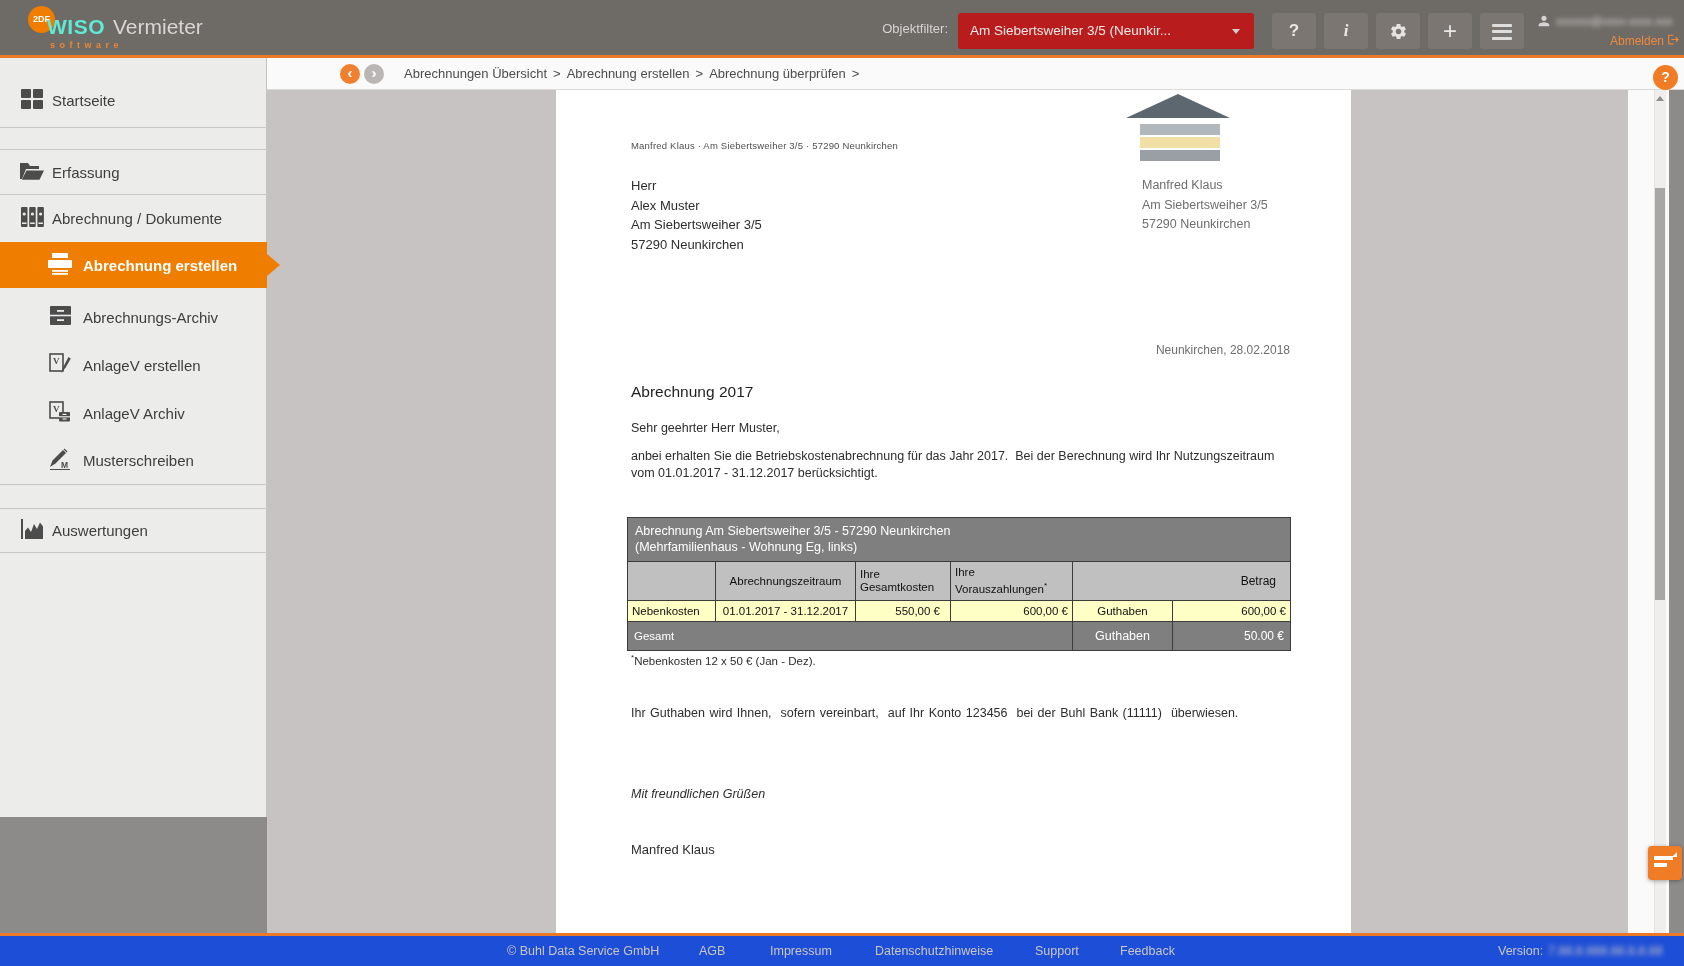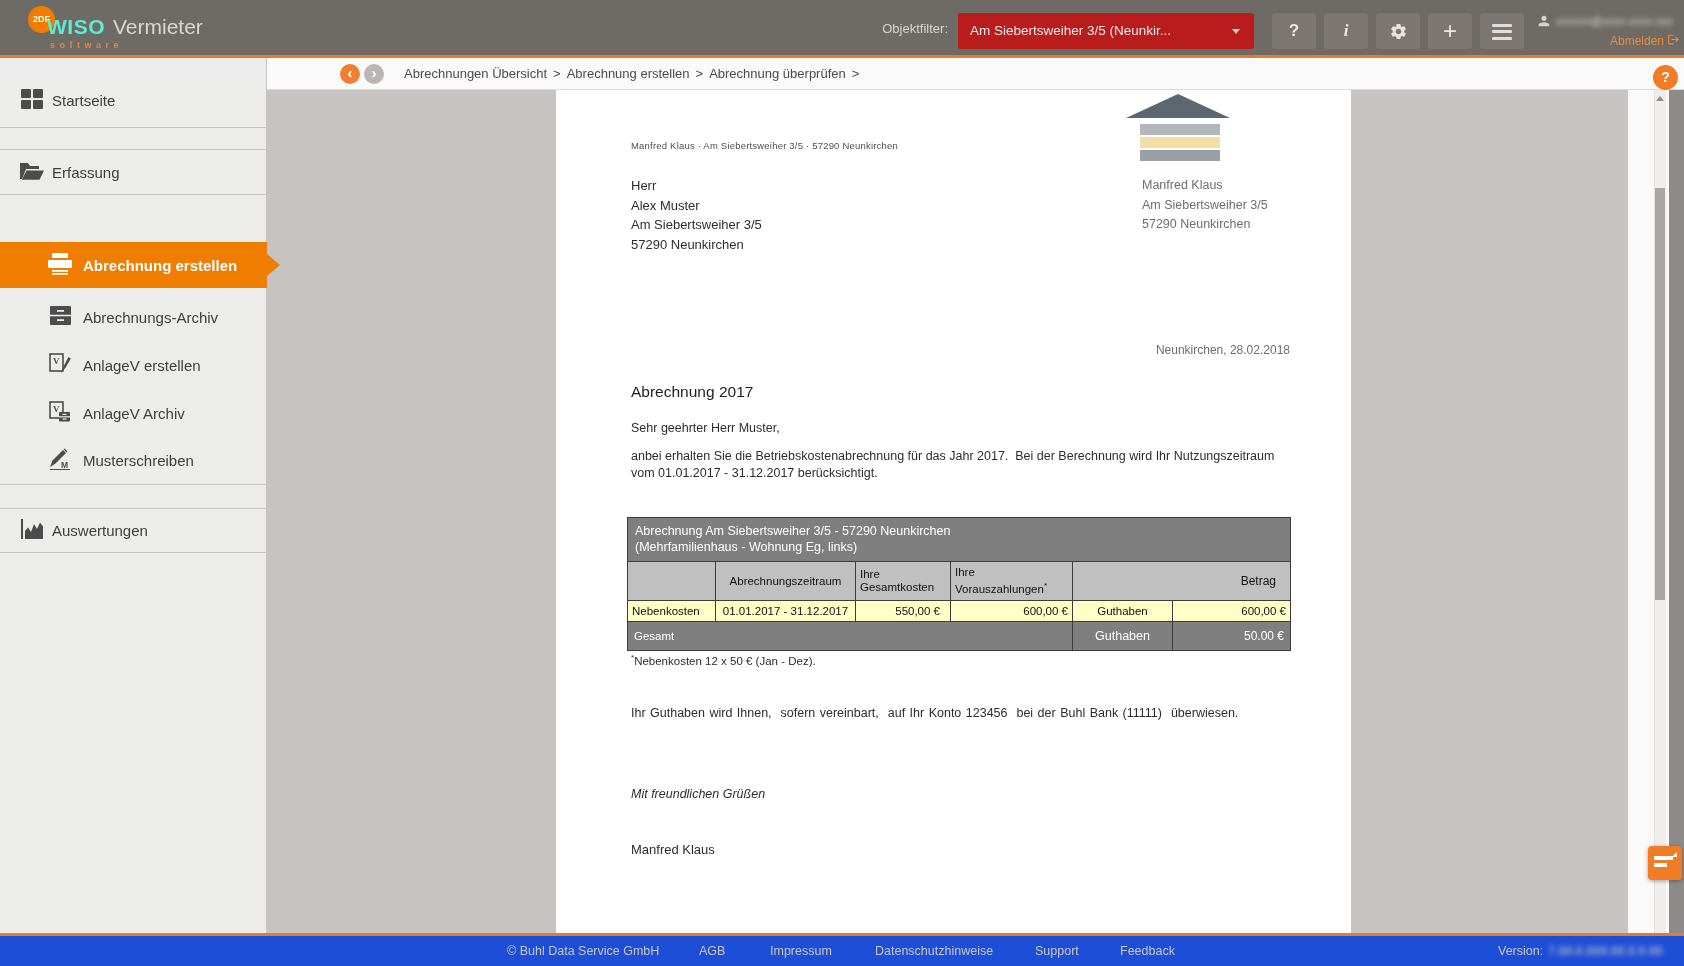--- a/index.html
+++ b/index.html
@@ -47,21 +47,21 @@
   .back { left:73px; background:#ef8030; }
   .fwd  { left:97px; background:#b9b6b4; }
   .crumbs { position:absolute; left:137px; top:8px; font-size:13px; color:#4c4c4c; }
   .crumbs span { cursor:pointer; }
   .crumbs .sep { margin:0 6px; cursor:default; }
   .crumb-help { position:absolute; left:1653px; top:65px; width:25px; height:25px;
                 border-radius:50%; background:#f07d26; color:#fff; text-align:center;
                 line-height:25px; font-size:14px; font-weight:bold; z-index:40; cursor:pointer; }
 
   
-  .sidebar { position:absolute; left:0; top:58px; width:267px; height:875px;
+  .sidebar { position:absolute; left:0; top:58px; width:267px; height:759px;
              background:#ececeb; border-right:1px solid #c5c3c1; z-index:20; }
   .side-item { position:absolute; left:0; width:267px; display:flex; align-items:center;
                cursor:pointer; color:#3e3e3e; font-size:15px; }
   .side-item .ic { position:absolute; left:18px; width:28px; text-align:center; }
   .side-item .lbl { position:absolute; left:52px; }
   .side-item.sub .ic { left:46px; }
   .side-item.sub .lbl { left:83px; }
   .bb { border-bottom:1px solid #c9c7c5; }
   .bt { border-top:1px solid #c9c7c5; }
   .side-item.active { background:#ef7d00; color:#ffffff; font-weight:bold; }
@@ -219,20 +219,34 @@
   </div>
 
   <div class="side-item bt bb" style="top:91px; height:46px;">
     <span class="ic"><svg width="24" height="19" viewBox="0 0 24 19">
           <path d="M0 18 V2 h8 l2 3 h9 v3 H6 L2 18 Z"></path>
           <path d="M6.5 9.5 H24 L19.5 18.8 H1.8 Z"></path>
         </svg></span>
     <span class="lbl">Erfassung</span>
   </div>
 
+  <div class="side-item" style="top:137px; height:47px;">
+    <span class="ic"><svg width="23" height="20" viewBox="0 0 23 20">
+          <rect x="0" y="0" width="6.5" height="20" rx="1"></rect>
+          <rect x="8.2" y="0" width="6.5" height="20" rx="1"></rect>
+          <rect x="16.4" y="0" width="6.5" height="20" rx="1"></rect>
+          <circle cx="3.2" cy="7" r="1.6" fill="#ececeb"></circle>
+          <circle cx="11.4" cy="7" r="1.6" fill="#ececeb"></circle>
+          <circle cx="19.6" cy="7" r="1.6" fill="#ececeb"></circle>
+          <rect x="1" y="15.5" width="4.5" height="1.5" fill="#ececeb"></rect>
+          <rect x="9.2" y="15.5" width="4.5" height="1.5" fill="#ececeb"></rect>
+          <rect x="17.4" y="15.5" width="4.5" height="1.5" fill="#ececeb"></rect>
+        </svg></span>
+    <span class="lbl">Abrechnung / Dokumente</span>
+  </div>
 
   <div class="side-item sub active" style="top:184px; height:46px;">
     <span class="ic"><svg width="26" height="22" viewBox="0 0 26 22" fill="#fff">
           <rect x="5" y="0" width="16" height="5"></rect>
           <rect x="1" y="7" width="24" height="8" rx="1"></rect>
           <rect x="5" y="17" width="16" height="1.8"></rect>
           <rect x="5" y="20" width="16" height="1.8"></rect>
         </svg></span>
     <span class="lbl">Abrechnung erstellen</span>
   </div>

